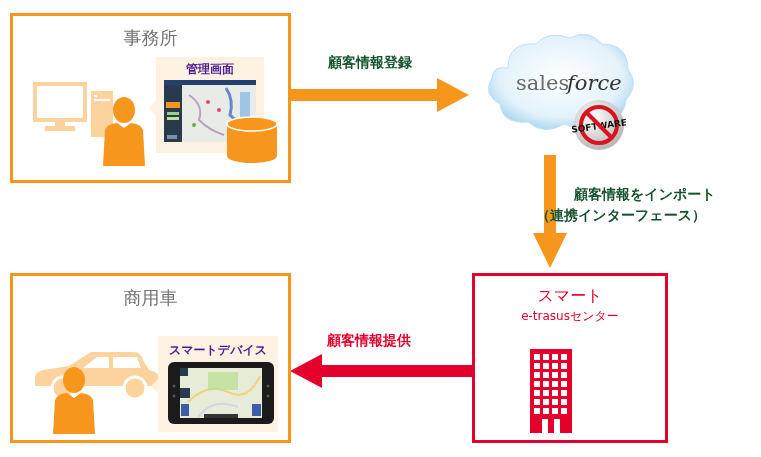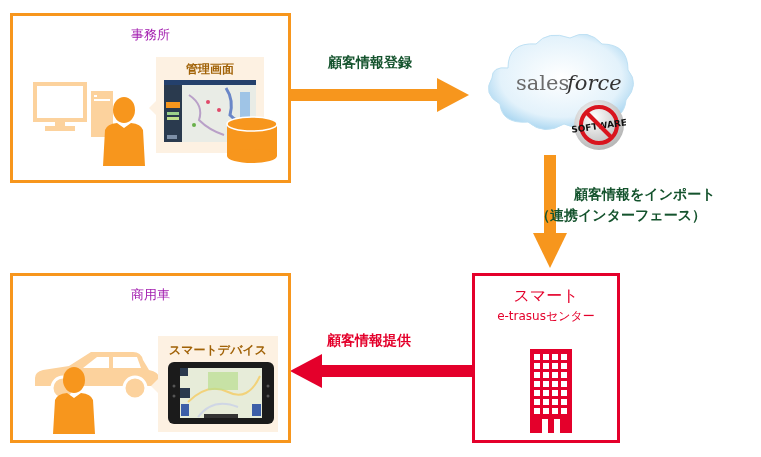--- a/index.html
+++ b/index.html
@@ -1,22 +1,22 @@
 <!DOCTYPE html>
 <html><head>
 <meta charset="utf-8">
 <style>
   html,body{margin:0;padding:0;background:#fff;}
   body{width:761px;height:457px;position:relative;overflow:hidden;font-family:"DejaVu Sans",sans-serif;}
   .abs{position:absolute;}
   .box{position:absolute;box-sizing:border-box;border:3px solid #f7961d;background:#fff;}
   .box-red{border-color:#e4002b;}
-  .title{position:absolute;left:0;right:0;text-align:center;color:#a21caf;font-size:13px;}
+  .title{position:absolute;left:0;right:0;text-align:center;color:#737373;font-size:18px;}
   .panel{position:absolute;background:#fdf1e2;}
-  .panel-label{position:absolute;left:0;right:0;text-align:center;color:#a16207;font-size:12px;font-weight:bold;}
+  .panel-label{position:absolute;left:0;right:0;text-align:center;color:#4c1d95;font-size:12px;font-weight:bold;}
   .arrow-label{position:absolute;color:#14532d;font-size:14px;font-weight:bold;white-space:nowrap;}
   .red{color:#e4002b;}
 </style>
 </head>
 <body>
 
 <div class="box" style="left:10px;top:13px;width:281px;height:170px;">
   <div class="title" style="top:10px;">事務所</div>
 
   <svg class="abs" style="left:20px;top:66px;" width="58" height="52" viewBox="0 0 58 52">
@@ -95,21 +95,21 @@
   <line x1="14" y1="14" x2="40" y2="40" stroke="#d9141e" stroke-width="4"></line>
 </svg>
 
 <svg class="abs" style="left:533px;top:155px;" width="34" height="113" viewBox="0 0 34 113">
   <rect x="11" y="0" width="12" height="80" fill="#f7961d"></rect>
   <polygon points="0,78 34,78 17,113" fill="#f7961d"></polygon>
 </svg>
 <div class="arrow-label" style="left:574px;top:186px;">顧客情報をインポート</div>
 <div class="arrow-label" style="left:536px;top:207px;">（連携インターフェース）</div>
 
-<div class="box box-red" style="left:472px;top:273px;width:148px;height:170px;">
+<div class="box box-red" style="left:472px;top:273px;width:196px;height:170px;">
   <div class="title red" style="top:10px;font-size:16px;">スマート</div>
   <div class="title red" style="top:32px;font-size:12px;">e-trasusセンター</div>
   <svg class="abs" style="left:55px;top:73px;" width="42" height="84" viewBox="0 0 42 84">
     <rect x="0" y="0" width="42" height="84" fill="#e4002b"></rect>
     <g fill="#fff" id="wins">
         <rect x="4" y="5" width="6" height="6"></rect>
         <rect x="13" y="5" width="6" height="6"></rect>
         <rect x="22" y="5" width="6" height="6"></rect>
         <rect x="31" y="5" width="6" height="6"></rect>
         <rect x="4" y="14" width="6" height="6"></rect>

